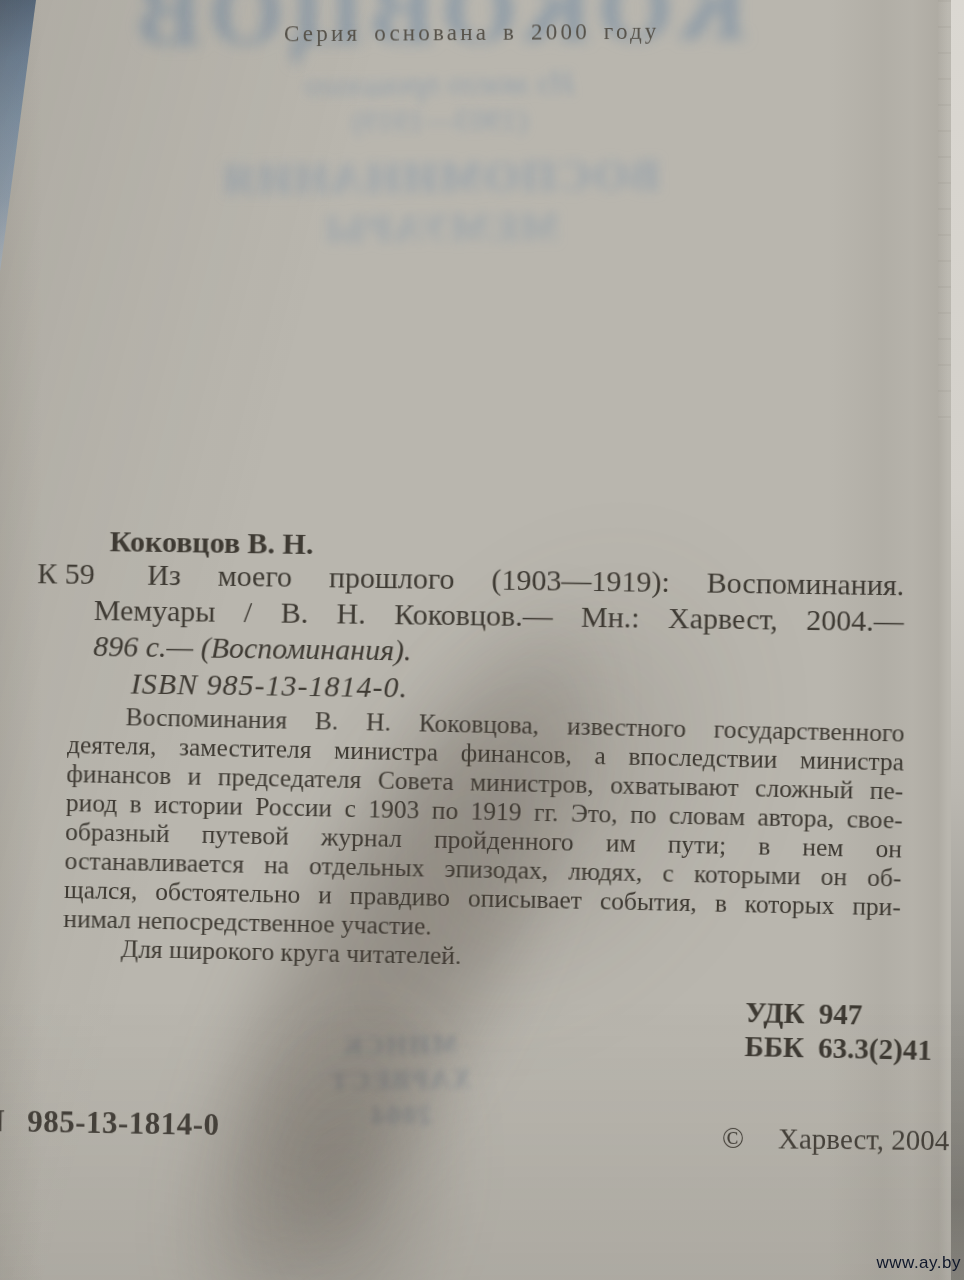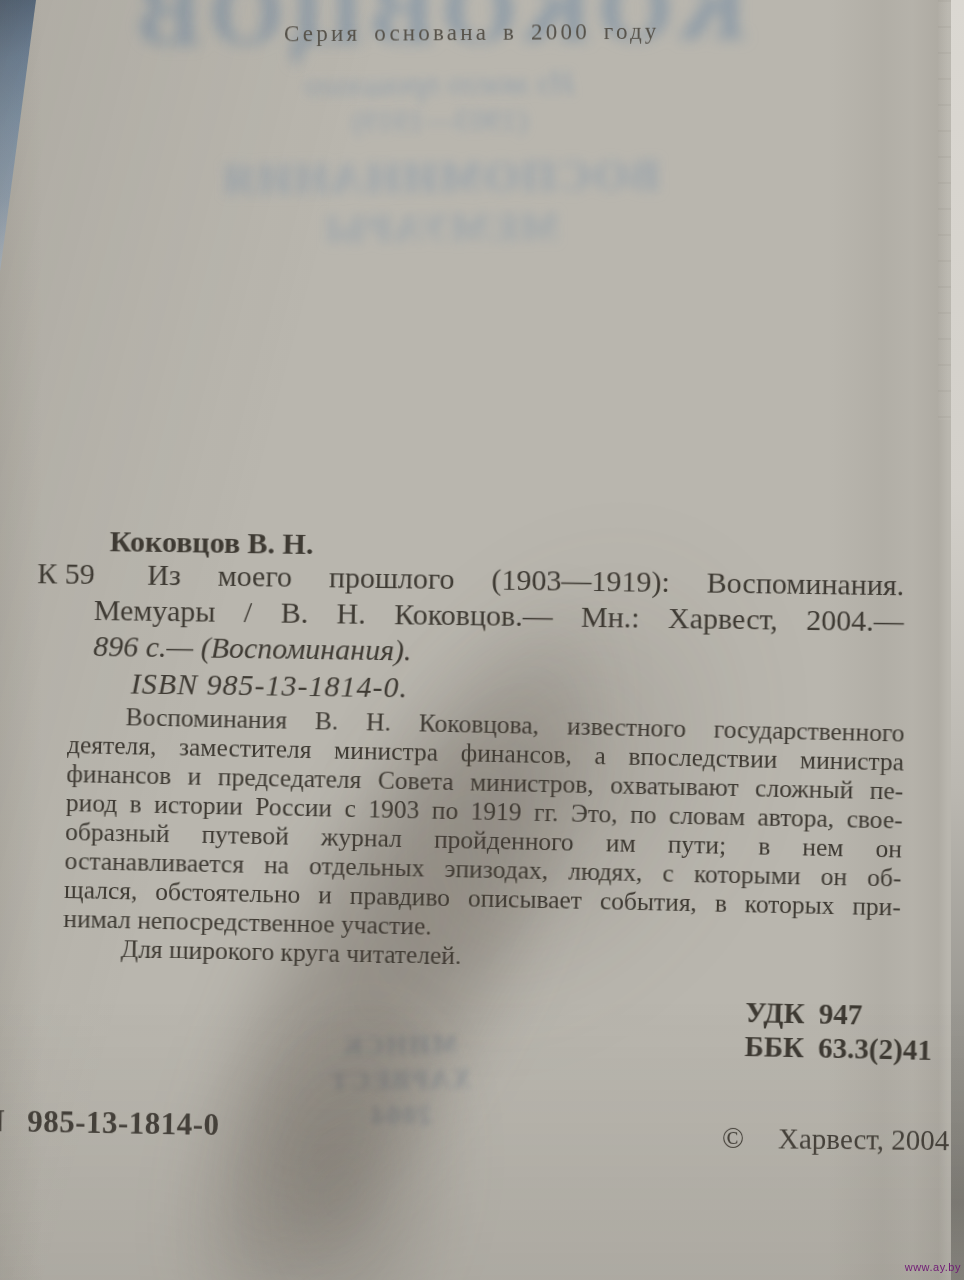--- a/index.html
+++ b/index.html
@@ -60,22 +60,22 @@
   #annotation{left:68px;top:701px;width:837px;font-size:25.5px;transform:rotate(1.2deg);transform-origin:0 0;}
   #annotation .ln{line-height:29px;text-align:justify;text-align-last:justify;}
   #annotation .ln.first{text-indent:58px;}
   #annotation .ln.plain{text-align:left;text-align-last:left;}
   #codes{left:745px;top:997px;font-size:29px;font-weight:bold;line-height:34px;word-spacing:7px;
     transform:rotate(1.2deg);white-space:nowrap;}
   #isbn-bottom{left:-18px;top:1105px;font-size:31px;font-weight:bold;word-spacing:14px;
     letter-spacing:0.5px;transform:rotate(1deg);white-space:nowrap;color:#44403a;}
   #copyright{left:722px;top:1123px;font-size:29px;transform:rotate(0.6deg);white-space:nowrap;color:#45413a;}
   #copyright .cpt{margin-left:34px;}
-  #watermark{right:3px;bottom:7px;font-family:"Liberation Sans",sans-serif;font-size:11px;
-    color:#701a75;letter-spacing:0.5px;}
+  #watermark{right:3px;bottom:7px;font-family:"Liberation Sans",sans-serif;font-size:17px;
+    color:#0f172a;letter-spacing:0.5px;}
 </style>
 </head>
 <body>
 
 <div id="photo">
 
   <div class="abs" id="cover-corner"></div>
   <div class="abs" id="left-edge-shade"></div>
   <div class="abs" id="edge-lines"></div>
   <div class="abs" id="right-crease"></div>

